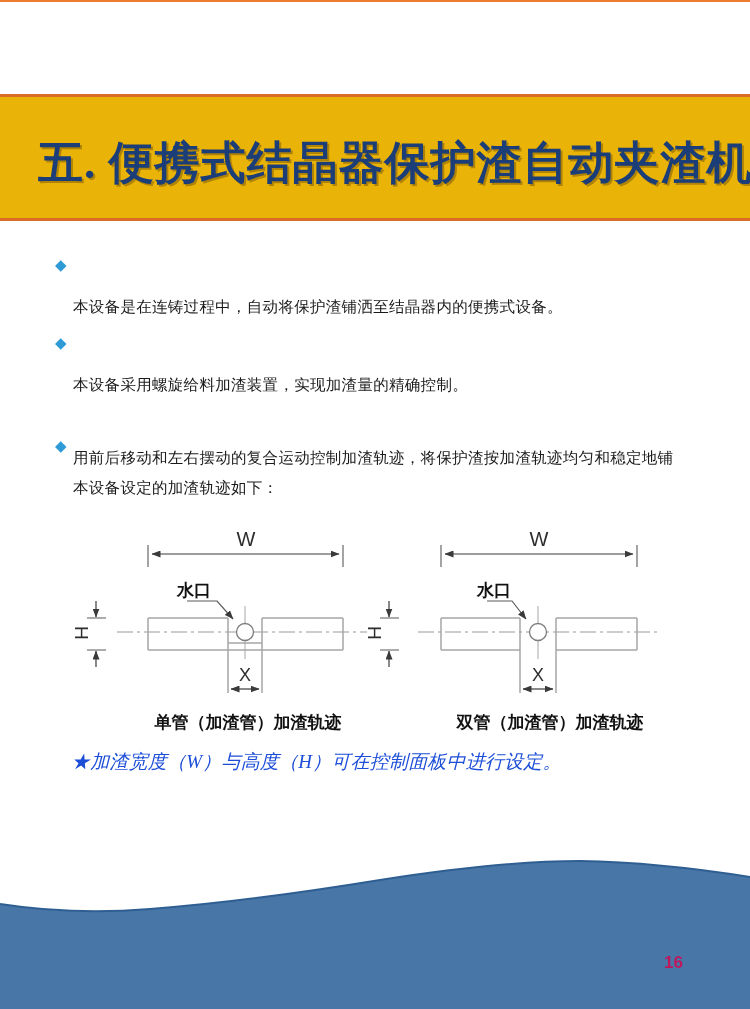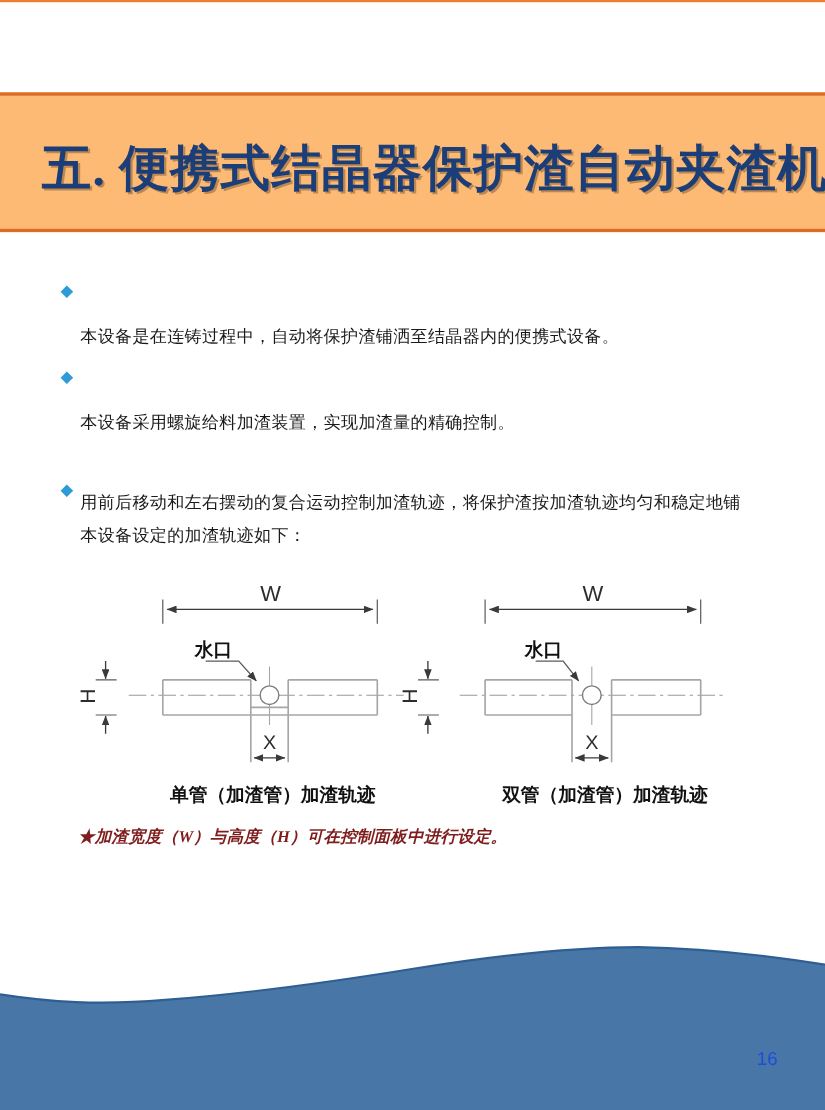--- a/index.html
+++ b/index.html
@@ -3,22 +3,22 @@
 <meta charset="utf-8">
 <style>
   html,body{margin:0;padding:0;}
   body{
     width:750px;height:1009px;position:relative;overflow:hidden;
     background:#ffffff;
     font-family:"Liberation Sans","DejaVu Sans",sans-serif;
   }
   .top-line{position:absolute;left:0;top:0;width:750px;height:2px;background:#ED7D31;}
   .banner{
-    position:absolute;left:0;top:84px;width:750px;height:127px;box-sizing:border-box;
-    background:#fdba74;border-top:3px solid #D96D26;border-bottom:3px solid #D96D26;
+    position:absolute;left:0;top:94px;width:750px;height:127px;box-sizing:border-box;
+    background:#eab308;border-top:3px solid #D96D26;border-bottom:3px solid #D96D26;
     display:flex;align-items:center;
   }
   .banner h1{
     margin:0;padding:10px 0 0 38px;
     font-family:"Liberation Serif","DejaVu Serif",serif;
     font-size:45px;font-weight:700;letter-spacing:1px;
     color:#1C3E78;text-shadow:2px 2px 0 rgba(40,20,0,0.30);
     white-space:nowrap;
   }
   .bullet-block{position:absolute;left:55px;width:660px;}
@@ -29,26 +29,27 @@
     padding-left:18px;font-size:15.5px;line-height:31px;color:#1a1a1a;
     letter-spacing:0.3px;white-space:nowrap;margin-top:42px;
   }
   #bullet1{top:249px;}
   #bullet2{top:327px;}
   #bullet3{top:430px;}
   .diagram-svg{position:absolute;left:60px;top:515px;}
   .notes{position:absolute;left:71px;top:749px;width:640px;}
   .note-line{
     font-family:"Liberation Serif","DejaVu Serif",serif;font-style:italic;
-    font-size:15px;line-height:25px;color:#7f1d1d;white-space:nowrap;letter-spacing:0.2px;font-weight:bold;
+    font-size:19px;line-height:25px;color:#1d4ed8;white-space:nowrap;letter-spacing:0.2px;
   }
   .wave{position:absolute;left:0;top:848px;width:750px;height:161px;}
   .page-number{
-    position:absolute;left:688px;top:953px;font-size:17px;color:#1d4ed8;
+    position:absolute;left:664px;top:953px;font-size:17px;color:#be185d;
     font-family:"Liberation Sans","DejaVu Sans",sans-serif;
+    font-weight:bold;
   }
   svg text{font-family:"Liberation Sans","DejaVu Sans",sans-serif;fill:#2d2d2d;}
   svg text.cap{font-family:"Liberation Serif","DejaVu Serif",serif;font-weight:600;fill:#111;}
   svg text.nozzle{font-weight:700;fill:#111;}
 </style>
 </head>
 <body>
 
 <div class="top-line"></div>
 

